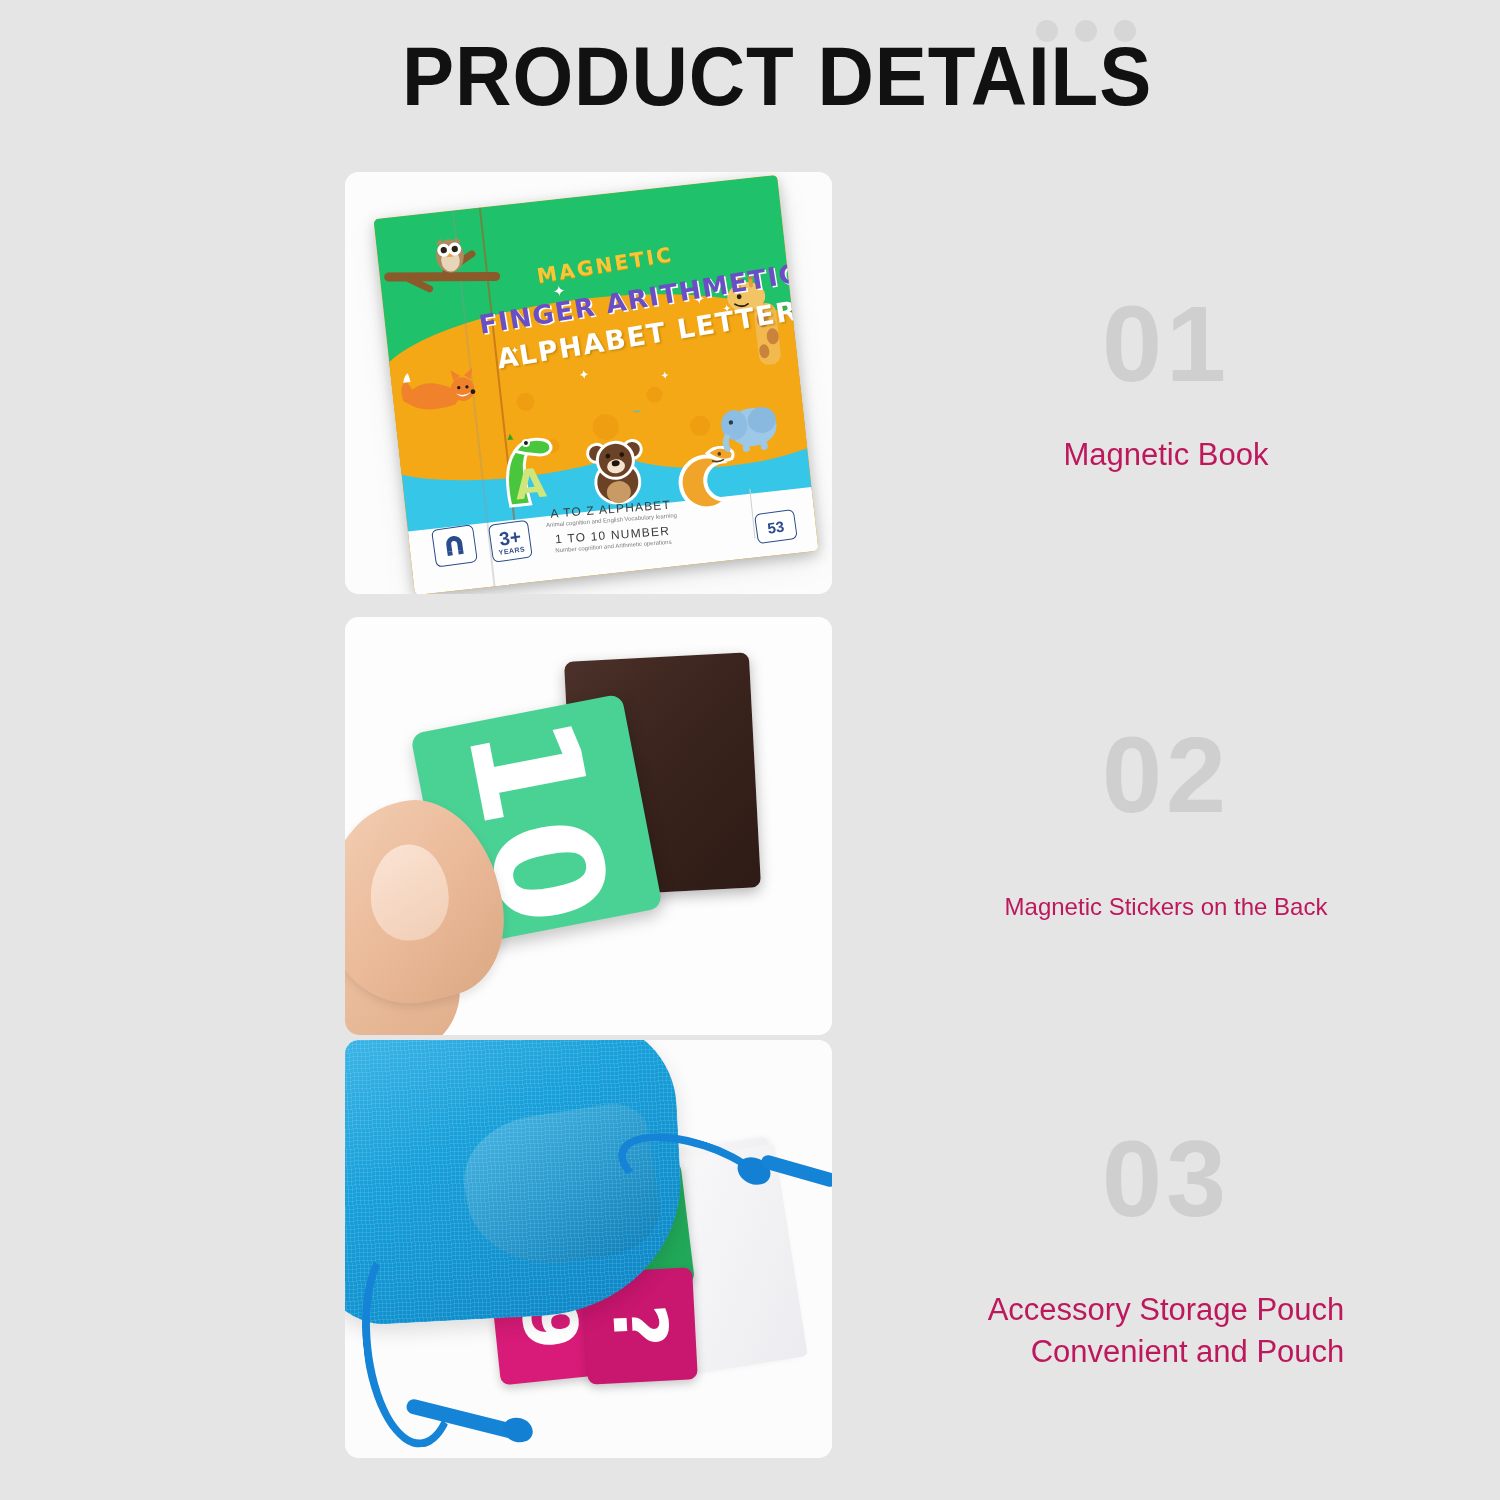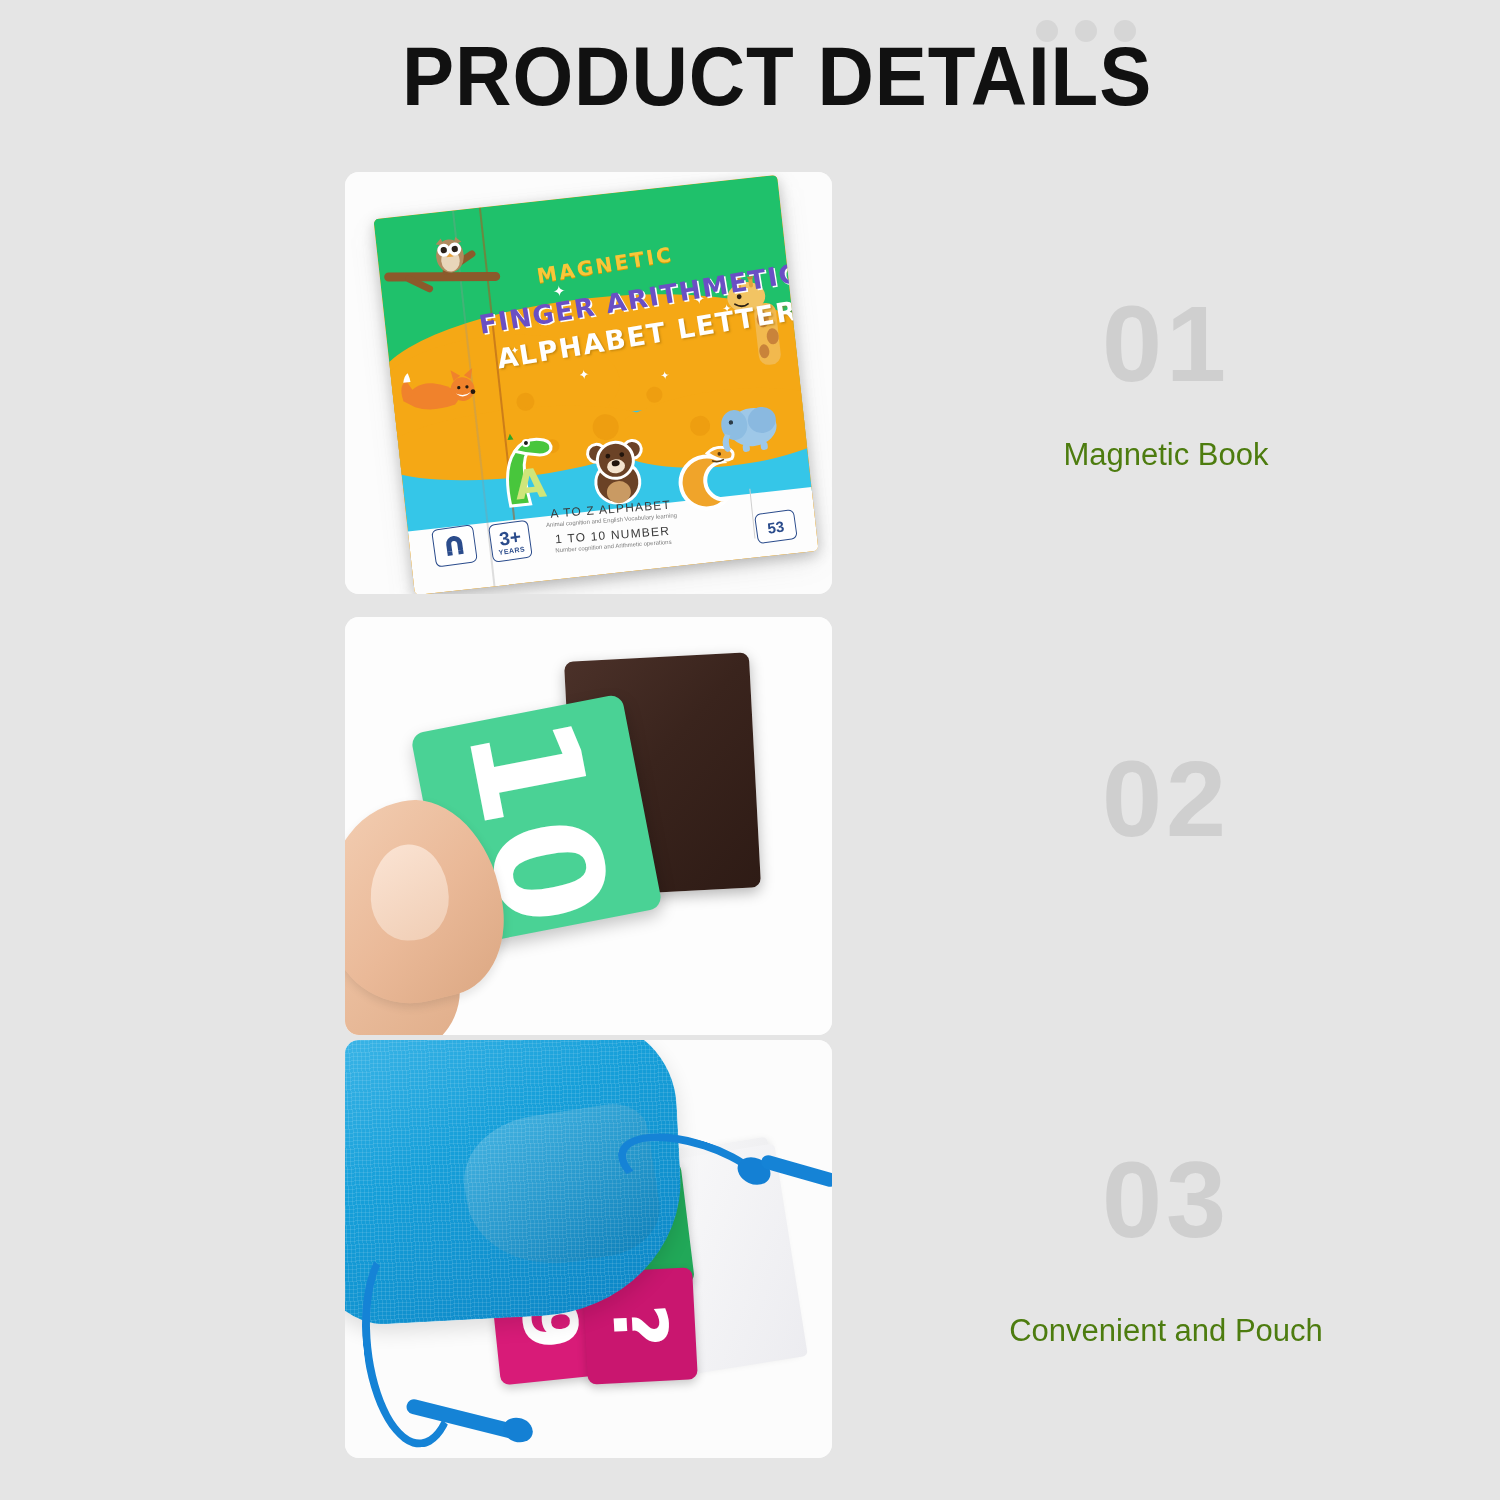--- a/index.html
+++ b/index.html
@@ -53,21 +53,21 @@
     position:absolute;
     left:832px; width:668px; height:100%;
     display:flex; flex-direction:column;
     align-items:center; justify-content:center;
   }
   .big-num {
     font-size:108px; font-weight:bold;
     color:#cfcfcf; letter-spacing:4px;
     line-height:1;
   }
-  .cap-lines { text-align:right; color:#4d7c0f; }
+  .cap-lines { text-align:right; color:#be185d; }
   .cap-lines div { white-space:nowrap; }
 
   #row-1 .big-num { margin-bottom:36px; }
   #row-1 .cap-lines { font-size:31px; line-height:1.34; }
 
   #row-2 .big-num { margin-bottom:54px; }
   #row-2 .cap-lines { font-size:24px; line-height:2.0; }
 
   #row-3 .big-num { margin-bottom:56px; }
   #row-3 .cap-lines { font-size:31px; line-height:1.34; }
@@ -547,20 +547,21 @@
       <div class="finger2"></div>
       <div class="thumb">
         <div class="nail"></div>
       </div>
     </div>
   </div>
 
   <div class="caption">
     <div class="big-num">02</div>
     <div class="cap-lines">
+      <div>Magnetic Stickers on the Back</div>
     </div>
   </div>
 </div>
 
 <div class="row" id="row-3">
 
   <div class="photo-card">
     <div id="photo-pouch">
       <div class="paper-stack"></div>
 
@@ -586,16 +587,17 @@
       <div id="cord-tail-r"></div>
       <div class="cord" id="cord-left"></div>
       <div id="cord-tail-l"></div>
       <div id="cord-knot-l"></div>
     </div>
   </div>
 
   <div class="caption">
     <div class="big-num">03</div>
     <div class="cap-lines">
+      <div>Accessory Storage Pouch</div>
       <div>Convenient and Pouch</div>
     </div>
   </div>
 </div>
 
 </body></html>

